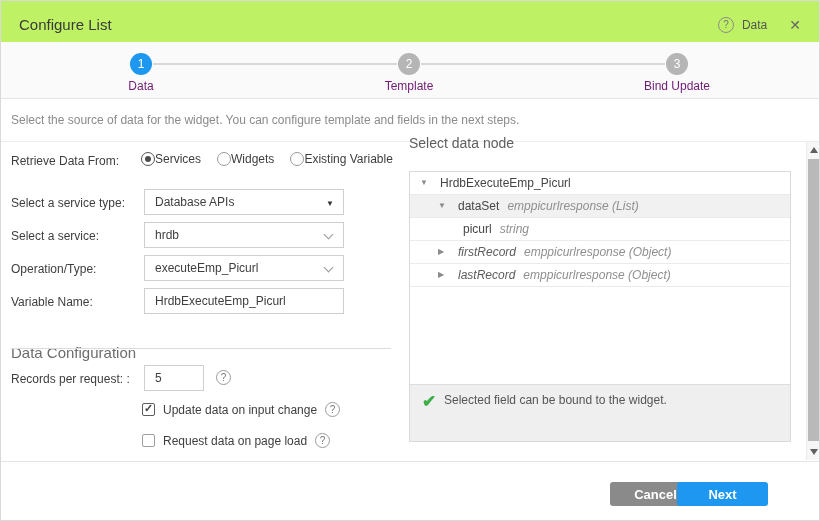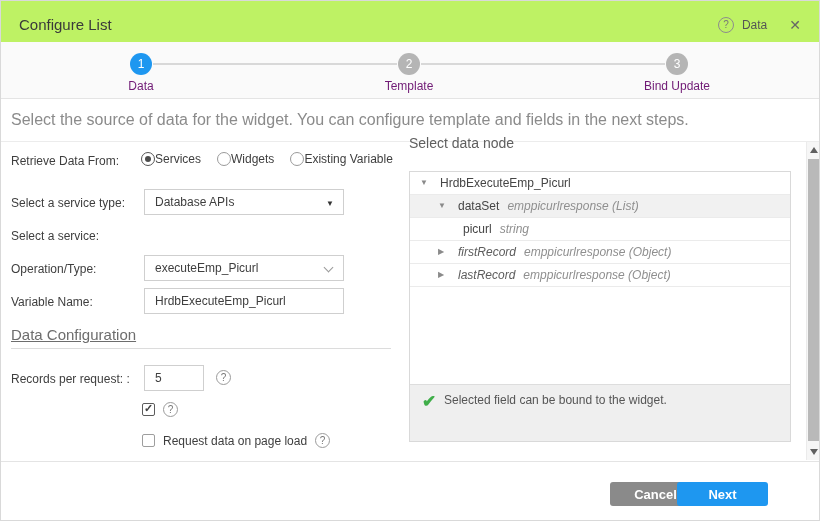--- a/index.html
+++ b/index.html
@@ -23,38 +23,38 @@
   .steps{position:absolute;left:0;top:41px;width:100%;height:57px;background:#fafafa;border-bottom:1px solid var(--line);}
   .connector{position:absolute;height:2px;background:#d8d8d8;top:21px;}
   .c1{left:152px;width:244px;} .c2{left:420px;width:244px;}
   .step-circle{position:absolute;top:11px;width:22px;height:22px;border-radius:50%;color:#fff;font-size:12px;line-height:22px;text-align:center;}
   .step-circle.on{background:var(--accent);} .step-circle.off{background:var(--step-off);}
   .s1{left:129px;} .s2{left:397px;} .s3{left:665px;}
   .step-label{position:absolute;top:37px;width:120px;text-align:center;font-size:12px;color:#701a75;}
   .l1{left:80px;} .l2{left:348px;} .l3{left:616px;}
 
   
-  .desc{position:absolute;left:0;top:98px;width:100%;height:43px;border-bottom:1px solid var(--line-soft);display:flex;align-items:center;padding:0 10px;font-size:16px;color:var(--ink-faint);}
+  .desc{position:absolute;left:0;top:98px;width:100%;height:43px;border-bottom:1px solid var(--line-soft);display:flex;align-items:center;padding:0 10px;font-size:12px;color:var(--ink-faint);}
 
   .flabel{position:absolute;left:10px;font-size:12px;color:var(--ink);}
 
   
   .radio-group{position:absolute;left:140px;top:151px;display:flex;align-items:center;gap:16px;}
   .radio-item{display:flex;align-items:center;font-size:12px;color:var(--ink);cursor:pointer;}
   .radio{width:14px;height:14px;border-radius:50%;border:1px solid #9a9a9a;position:relative;background:#fff;}
   .radio.sel{border-color:#555;}
   .radio.sel::after{content:"";position:absolute;left:3px;top:3px;width:6px;height:6px;border-radius:50%;background:#4c4c4c;}
 
   
   .selbox{position:absolute;left:143px;width:200px;height:26px;border:1px solid var(--box-border);background:#fff;font-size:12px;color:var(--ink);display:flex;align-items:center;padding:0 26px 0 10px;cursor:pointer;}
   .caret{position:absolute;right:9px;top:9px;font-size:8px;color:#333;}
   .chev{position:absolute;right:11px;top:8px;width:7px;height:7px;border-right:1.5px solid #9a9a9a;border-bottom:1.5px solid #9a9a9a;transform:rotate(45deg);}
   .txt{position:absolute;border:1px solid var(--box-border);height:26px;font-size:12px;color:var(--ink);padding:0 10px;font-family:"Liberation Sans",sans-serif;background:#fff;outline:none;}
 
-  .section-title{position:absolute;left:10px;top:325px;font-size:15px;color:var(--ink-soft);text-decoration:underline;}
+  .section-title{position:absolute;left:10px;top:343px;font-size:15px;color:var(--ink-soft);}
   .section-rule{position:absolute;left:10px;top:347px;width:380px;border-top:1px solid #dcdcdc;}
 
   .hint{width:15px;height:15px;border:1px solid #9b9b9b;border-radius:50%;font-size:10px;color:#777;display:flex;align-items:center;justify-content:center;cursor:pointer;}
   .hint-abs{position:absolute;}
 
   
   .chk-row{position:absolute;left:141px;display:flex;align-items:center;gap:8px;font-size:12px;color:var(--ink);}
   .chk{width:13px;height:13px;border:1px solid #9e9e9e;border-radius:2px;background:#fff;position:relative;cursor:pointer;}
   .chk.on{border-color:#5c5c5c;}
   .chk.on::after{content:"✓";position:absolute;left:1px;top:-2px;font-size:11px;color:#424242;font-weight:bold;}
@@ -130,39 +130,44 @@
     </div>
   </div>
 
   <div class="flabel" style="top:195px;">Select a service type:</div>
   <div class="selbox" style="top:188px;">
     <span>Database APIs</span>
     <span class="caret">▼</span>
   </div>
 
   <div class="flabel" style="top:228px;">Select a service:</div>
+  <div class="selbox" style="top:221px;">
+    <span>hrdb</span>
+    <span class="chev"></span>
+  </div>
 
   <div class="flabel" style="top:261px;">Operation/Type:</div>
   <div class="selbox" style="top:254px;">
     <span>executeEmp_Picurl</span>
     <span class="chev"></span>
   </div>
 
   <div class="flabel" style="top:294px;">Variable Name:</div>
   <input class="txt" style="left: 143px; top: 287px; width: 200px;" value="HrdbExecuteEmp_Picurl">
 
   <div class="section-title">Data Configuration</div>
   <div class="section-rule"></div>
 
   <div class="flabel" style="top:371px;">Records per request: :</div>
   <input class="txt" style="left: 143px; top: 364px; width: 60px;" value="5">
   <div class="hint hint-abs" style="left:215px;top:369px;">?</div>
 
   <div class="chk-row" style="top:401px;">
     <span class="chk on"></span>
+    <span>Update data on input change</span>
     <span class="hint">?</span>
   </div>
   <div class="chk-row" style="top:432px;">
     <span class="chk"></span>
     <span>Request data on page load</span>
     <span class="hint">?</span>
   </div>
 
   <div class="tree-title">Select data node</div>
   <div class="tree">

